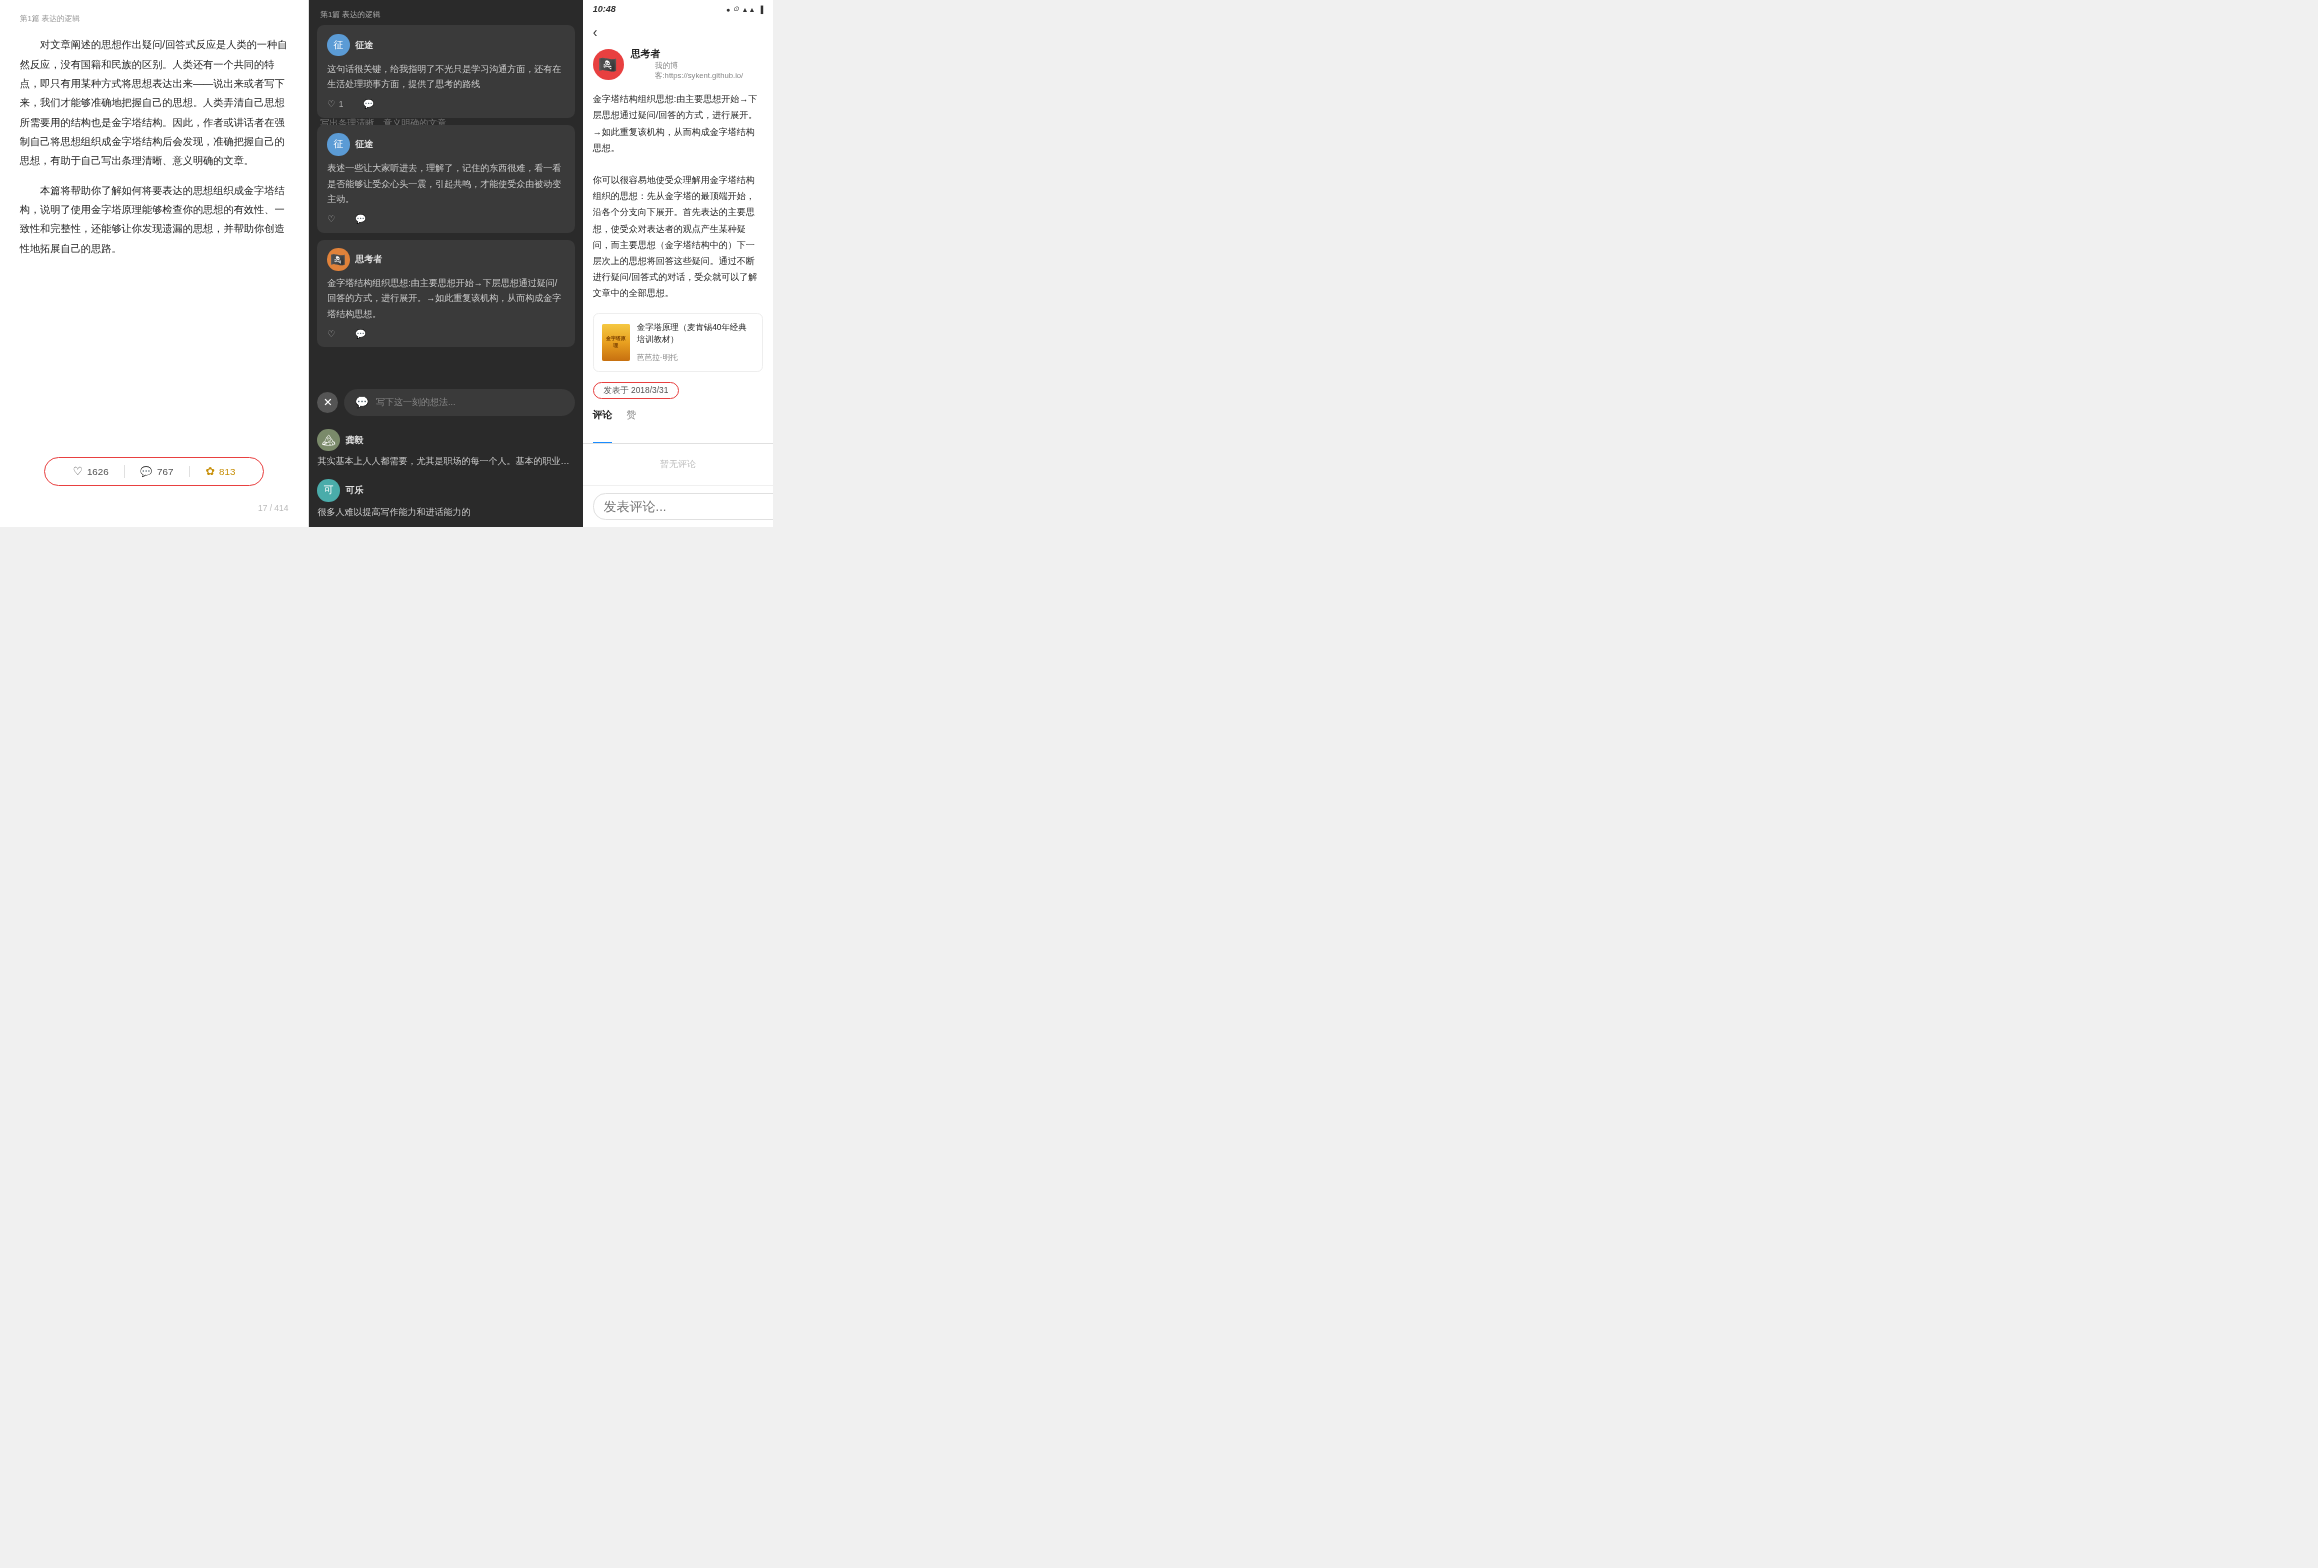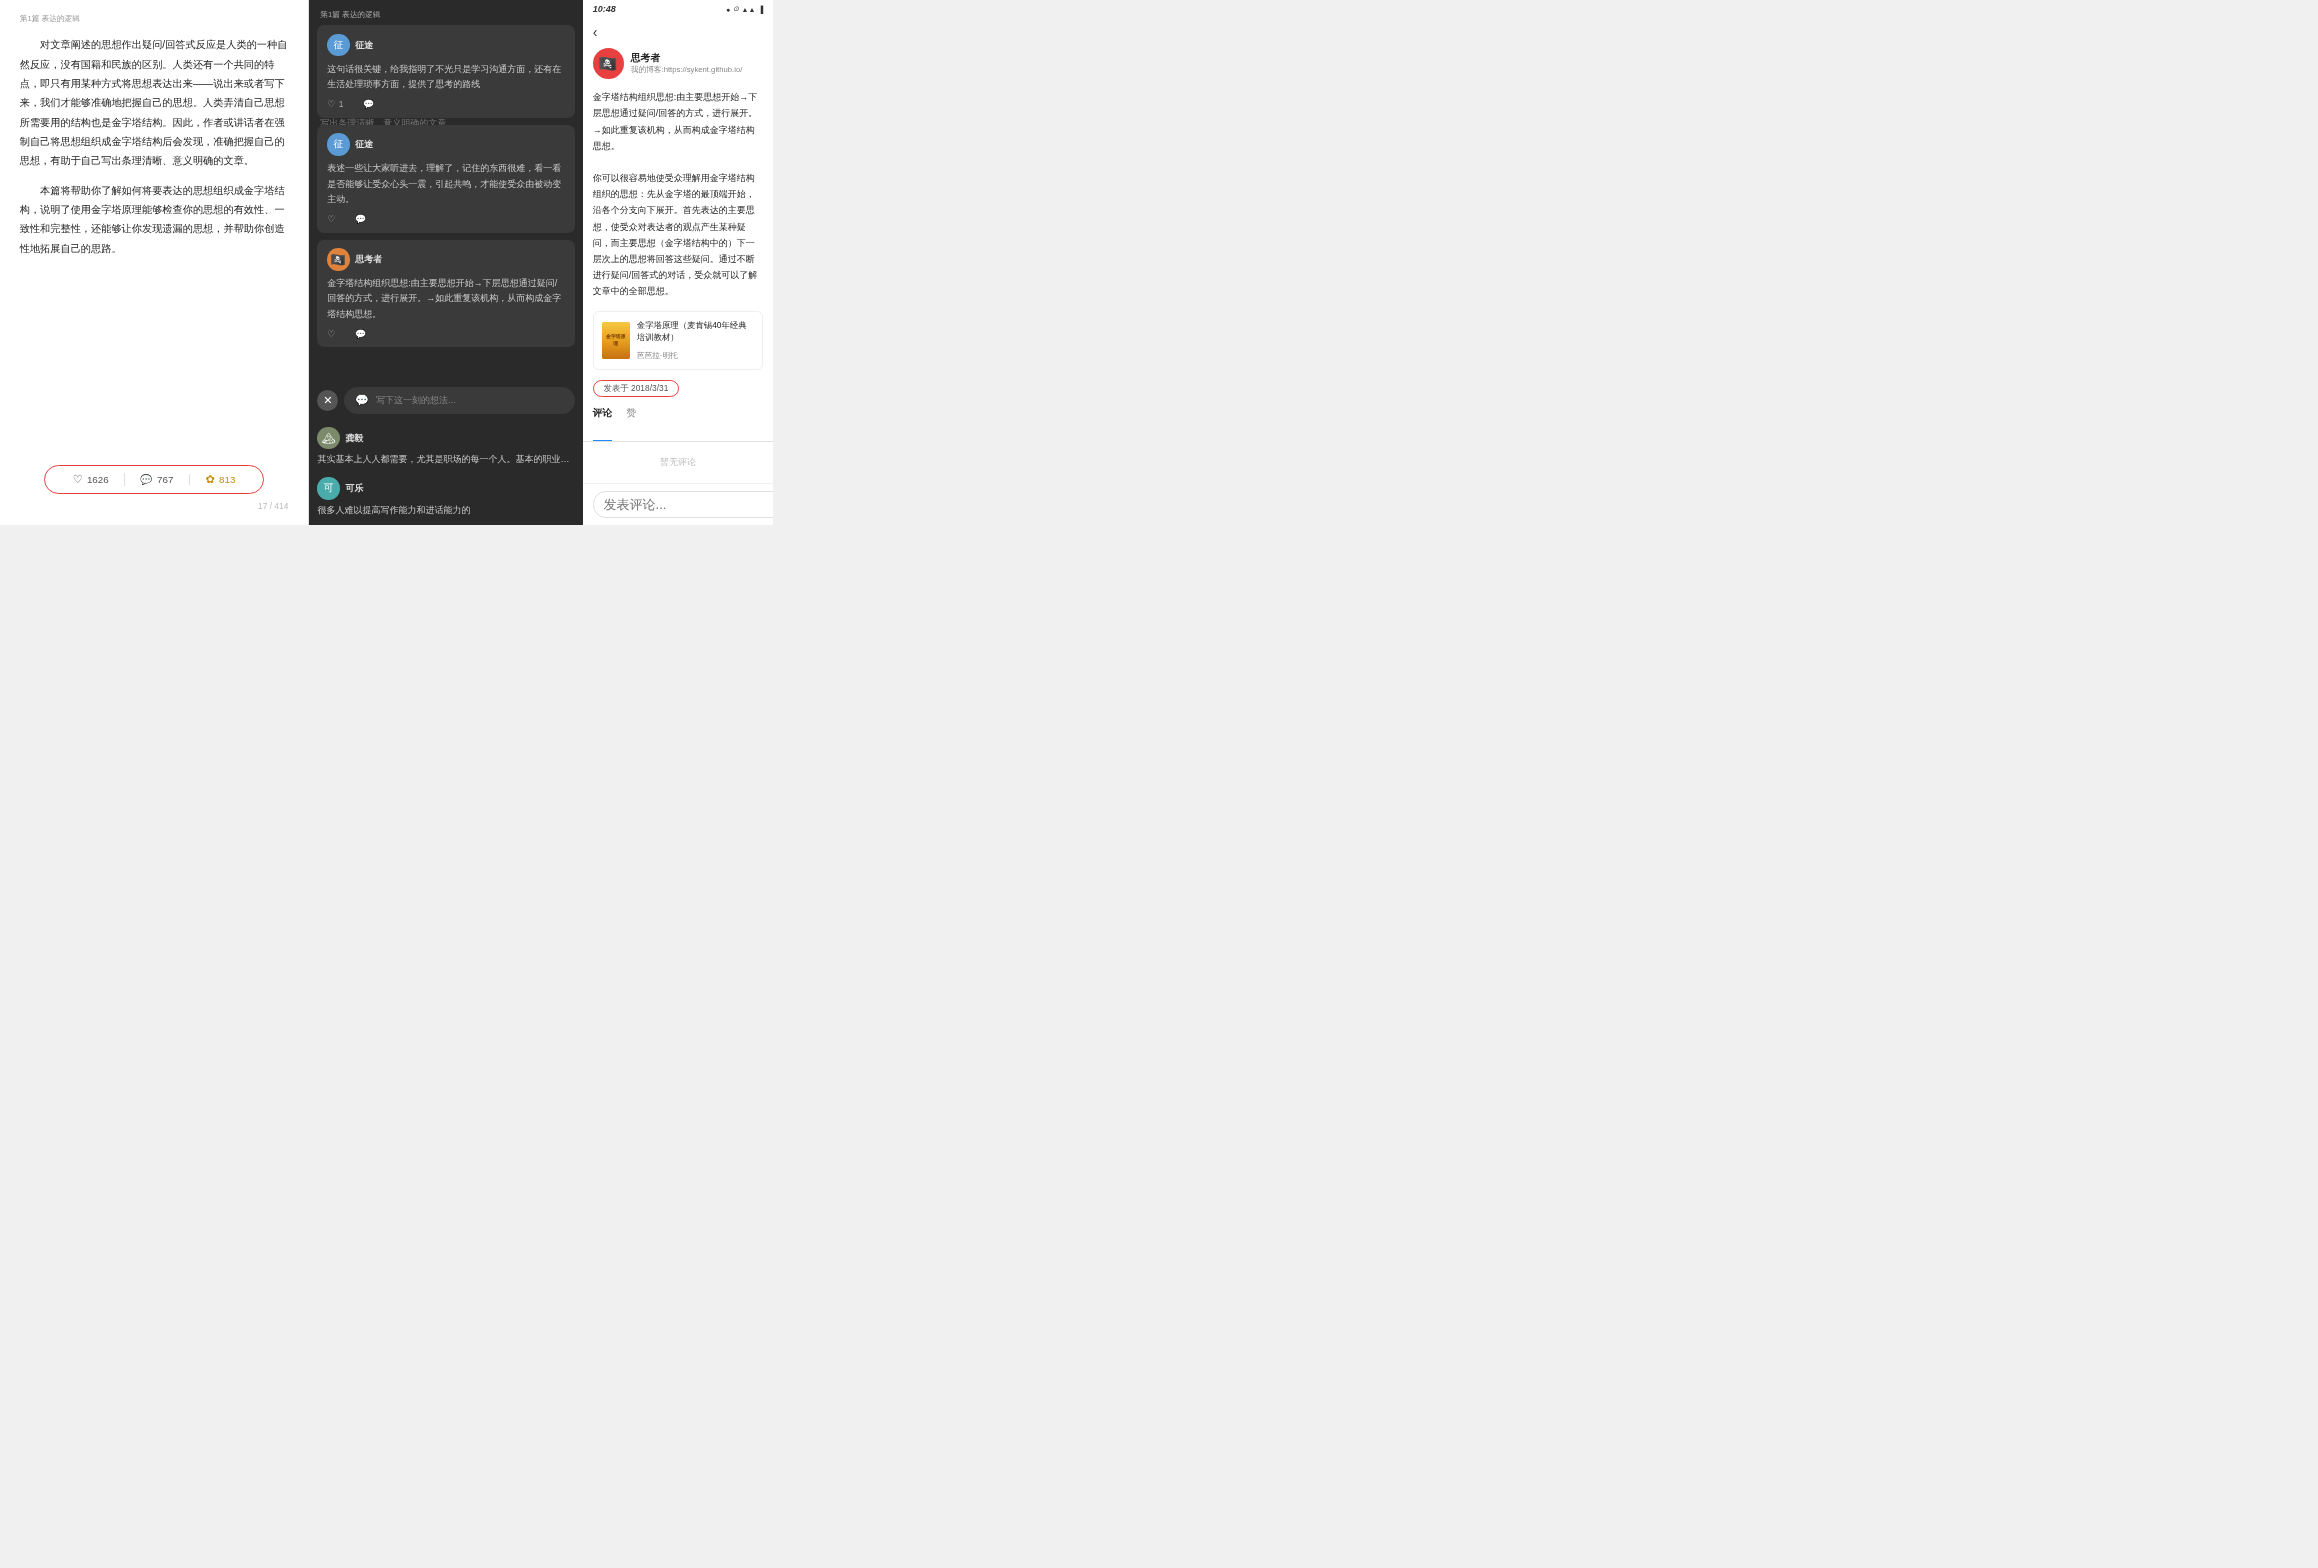--- a/index.html
+++ b/index.html
@@ -76,21 +76,21 @@
     }
 
     .stat-item.gold {
       color: #c8900a;
     }
 
     .page-indicator {
       text-align: right;
       font-size: 8.4px;
       color: #bbb;
-      margin-top: 7px;
+      margin-top: 17px;
     }
 
     
     .panel-middle {
       width: 274px;
       background: #2a2a2a;
       position: relative;
       display: flex;
       flex-direction: column;
       overflow: hidden;
@@ -307,20 +307,21 @@
 
     .author-info .name {
       font-size: 9.8px;
       font-weight: 600;
       color: #222;
     }
 
     .author-info .blog {
       font-size: 7.7px;
       color: #888;
+      margin-left: 24px;
     }
 
     .article-content {
       padding: 2.8px 9.8px 7px;
       font-size: 9px;
       color: #222;
       line-height: 1.8;
     }
 
     .book-card {

